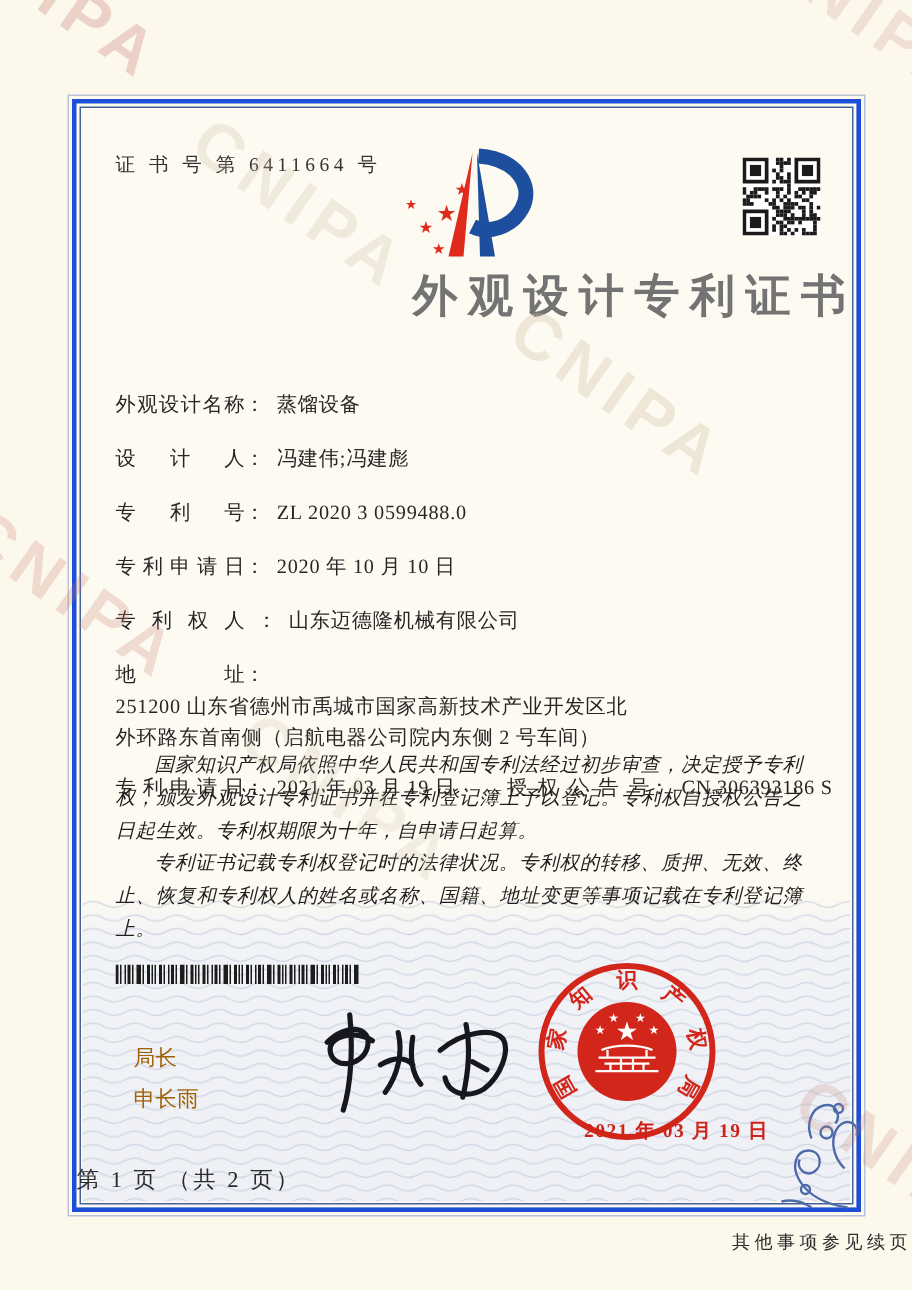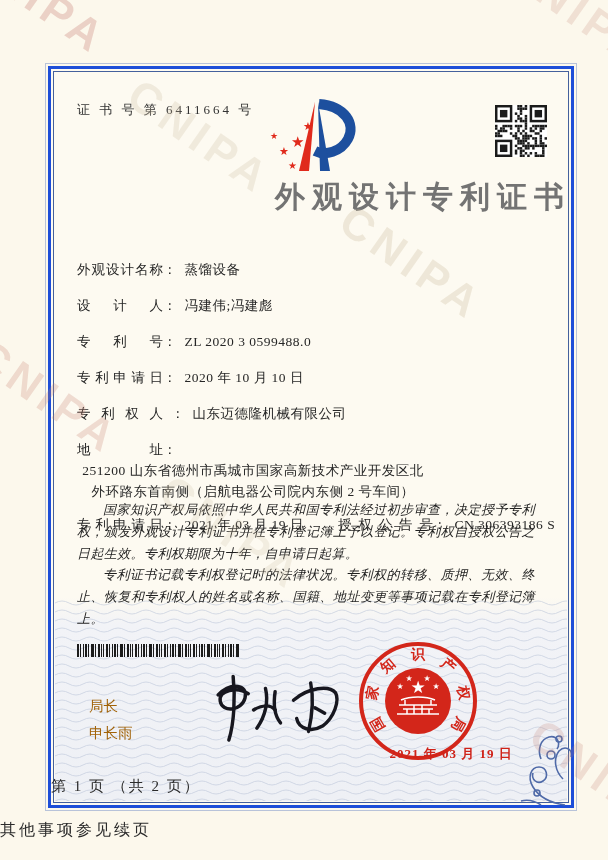--- a/index.html
+++ b/index.html
@@ -33,21 +33,21 @@
   .title{
     position:absolute;left:0;right:0;top:108px;text-align:right;
     font-size:30px;font-weight:700;letter-spacing:7px;color:#737373;
   }
   
   .fields{position:absolute;left:26px;top:190px;width:456px;font-size:13.5px;line-height:21px;z-index:3;}
   .frow{margin-bottom:15px;white-space:nowrap;}
   .frow.addr{margin-bottom:12px;white-space:normal;}
   .flabel{display:inline-block;width:86px;text-align:justify;text-align-last:justify;vertical-align:top;}
   .fcolon{display:inline-block;vertical-align:top;margin-right:8px;}
-  .fvalue{display:inline-block;vertical-align:top;letter-spacing:0.5px;text-align:center;}
+  .fvalue{display:inline-block;vertical-align:top;letter-spacing:0.5px;}
   .frow.addr .fvalue{width:352px;white-space:normal;}
   .grantrow{display:flex;gap:34px;}
   .grantrow .flabel2{display:inline-block;width:95px;text-align:justify;text-align-last:justify;vertical-align:top;}
   
   .paras{position:absolute;left:26px;top:430px;width:458px;z-index:3;
     font-size:13px;line-height:1.68;font-style:italic;letter-spacing:0.4px;
     text-align:justify;color:#1f1f1f;}
   .paras p{margin:0;text-indent:2em;}
   
   .band{
@@ -63,22 +63,22 @@
   .seal{position:absolute;left:305px;top:570px;width:124px;height:124px;z-index:4;}
   .seal .rim{position:absolute;inset:3px;border:4px solid #d3261a;border-radius:50%;}
   .seal .emblem{position:absolute;left:22px;top:22px;width:80px;height:80px;}
   .sealring span{position:absolute;width:18px;height:18px;text-align:center;
     font-size:14px;font-weight:700;color:#d3261a;line-height:18px;}
   .sealdate{position:absolute;left:300px;top:676px;width:200px;text-align:center;z-index:5;
     color:#cf2218;font-size:13px;font-weight:700;letter-spacing:1px;}
   .ornament{position:absolute;right:0px;bottom:-4px;width:70px;height:100px;z-index:2;}
   .pageinfo{position:absolute;left:0;right:16px;bottom:9px;text-align:left;z-index:3;
     font-size:15px;letter-spacing:2px;color:#2b2b2b;}
-  .contnote{position:absolute;left:0;right:0;top:820px;text-align:left;z-index:1;
-    font-size:16px;letter-spacing:3px;color:#2b2b2b;}
+  .contnote{position:absolute;left:0;right:0;top:820px;text-align:right;z-index:1;
+    font-size:12px;letter-spacing:3px;color:#2b2b2b;}
 </style>
 </head>
 <body>
 
 <div class="wm" style="left:-46px;top:-28px;color:rgba(196,120,108,.30);">CNIPA</div>
 <div class="wm" style="left:496px;top:-14px;color:rgba(196,130,115,.20);">CNIPA</div>
 <div class="wm" style="left:118px;top:112px;color:rgba(206,188,162,.26);">CNIPA</div>
 <div class="wm" style="left:330px;top:238px;color:rgba(206,188,160,.30);">CNIPA</div>
 <div class="wm" style="left:-34px;top:372px;color:rgba(198,128,112,.25);">CNIPA</div>
 <div class="wm" style="left:150px;top:508px;color:rgba(204,190,166,.22);">CNIPA</div>

